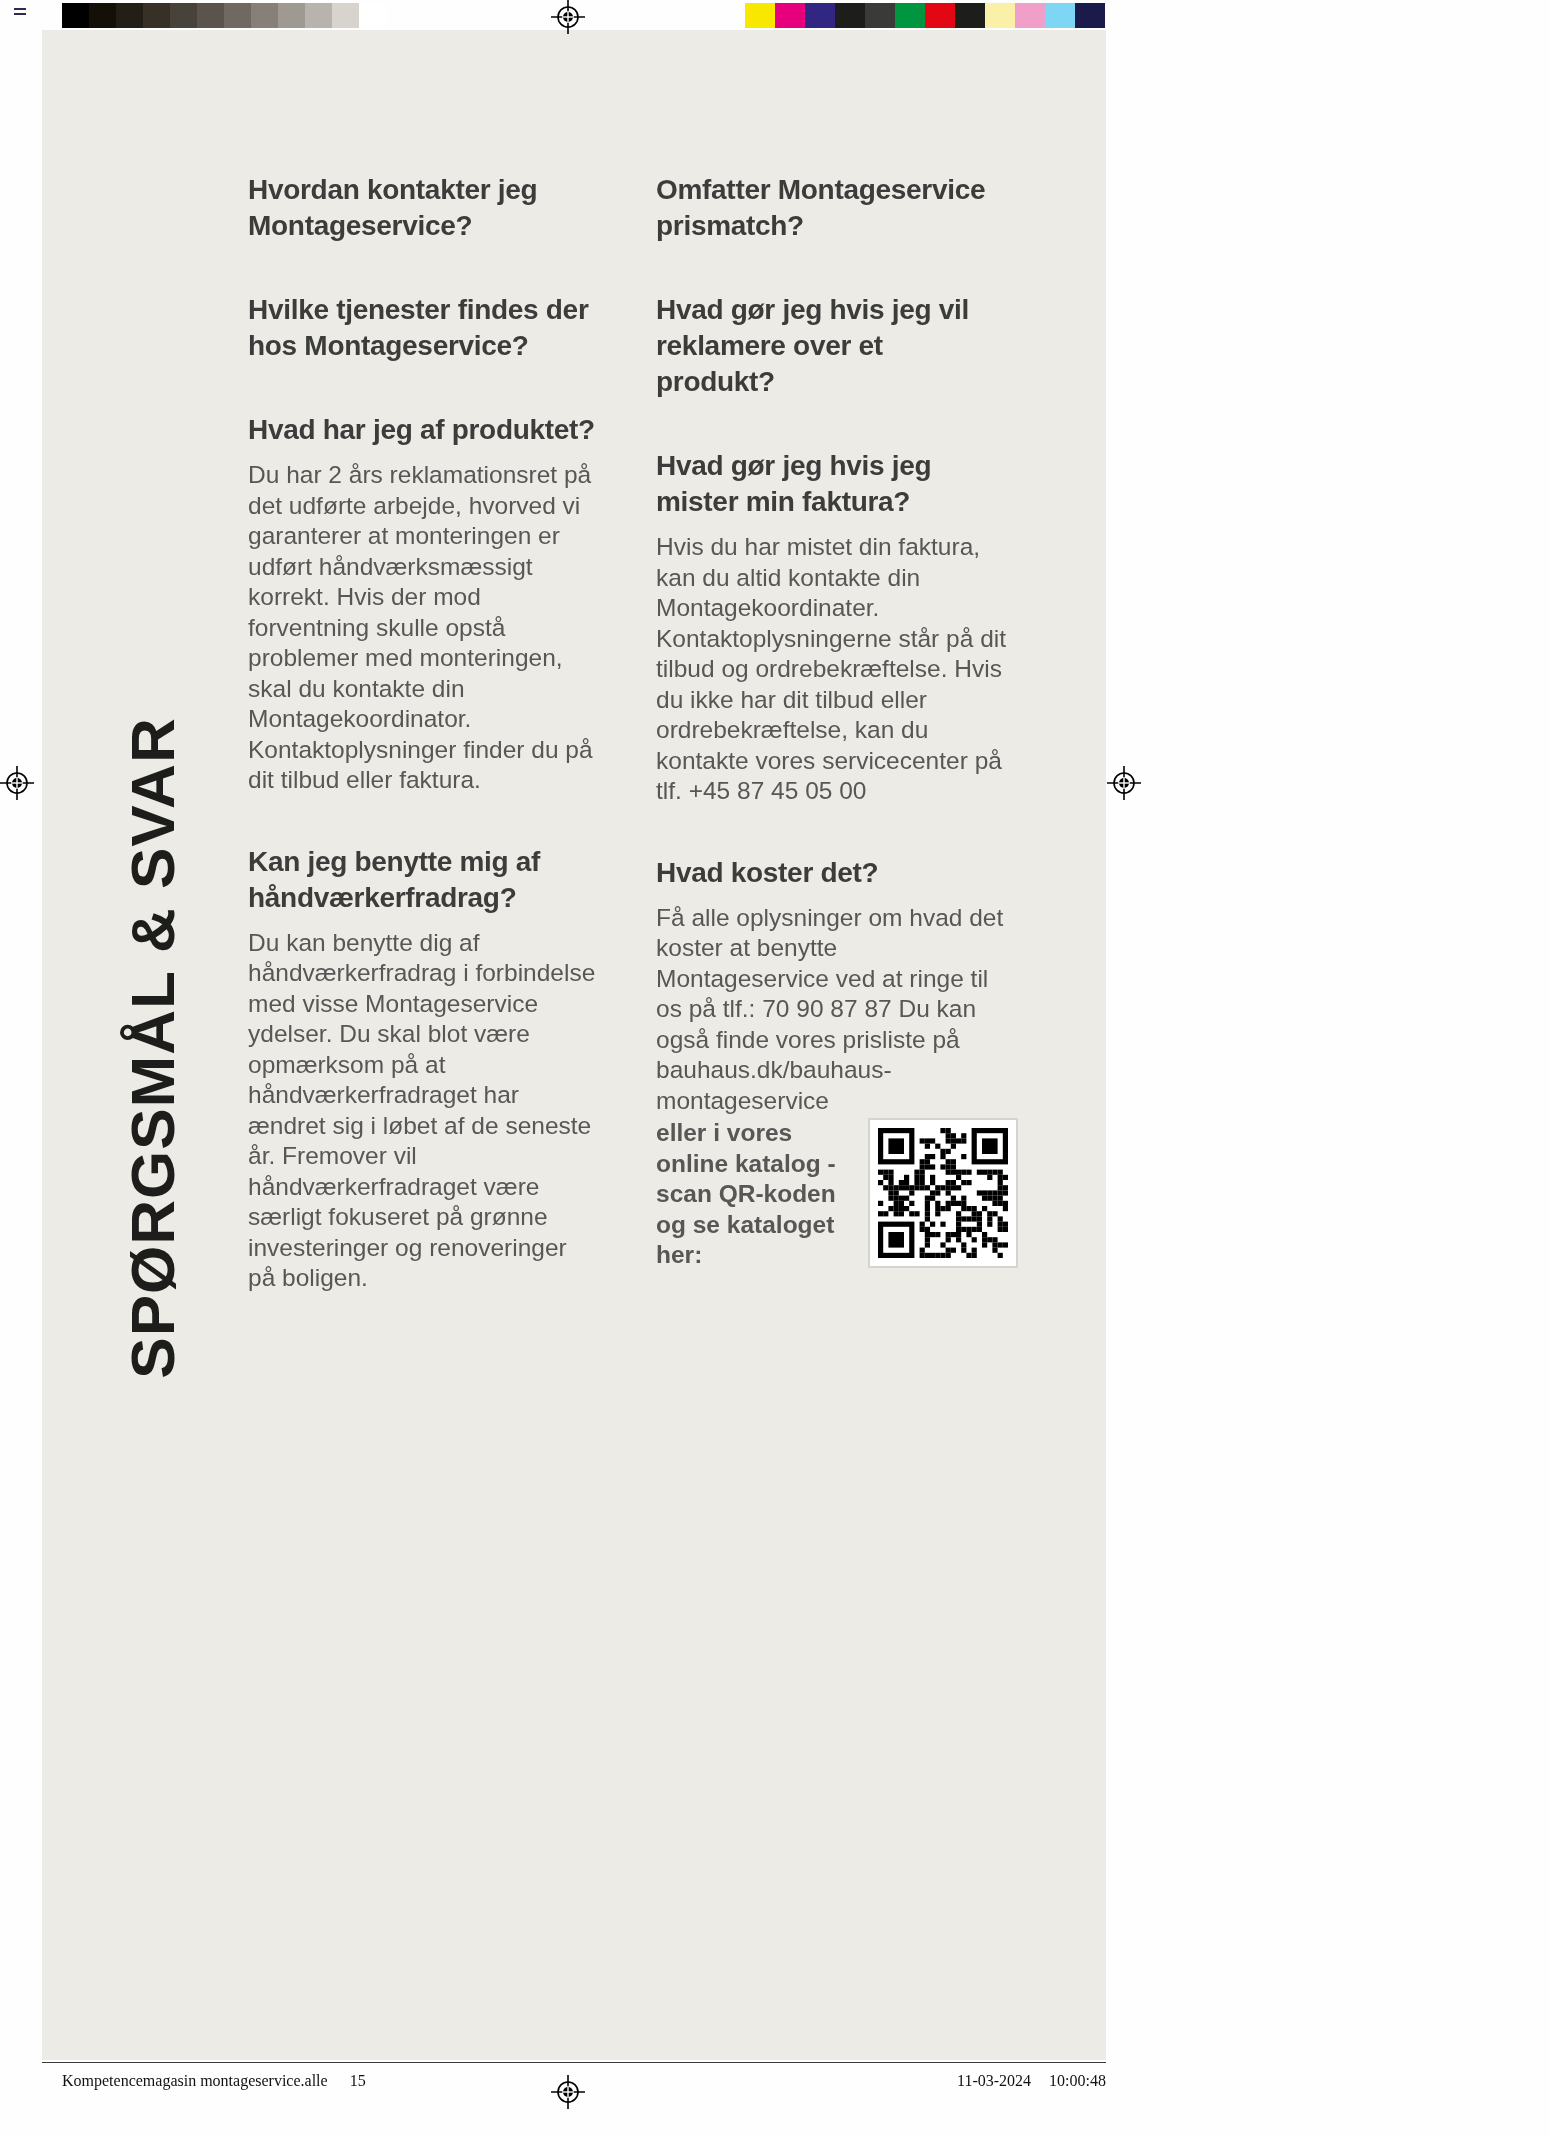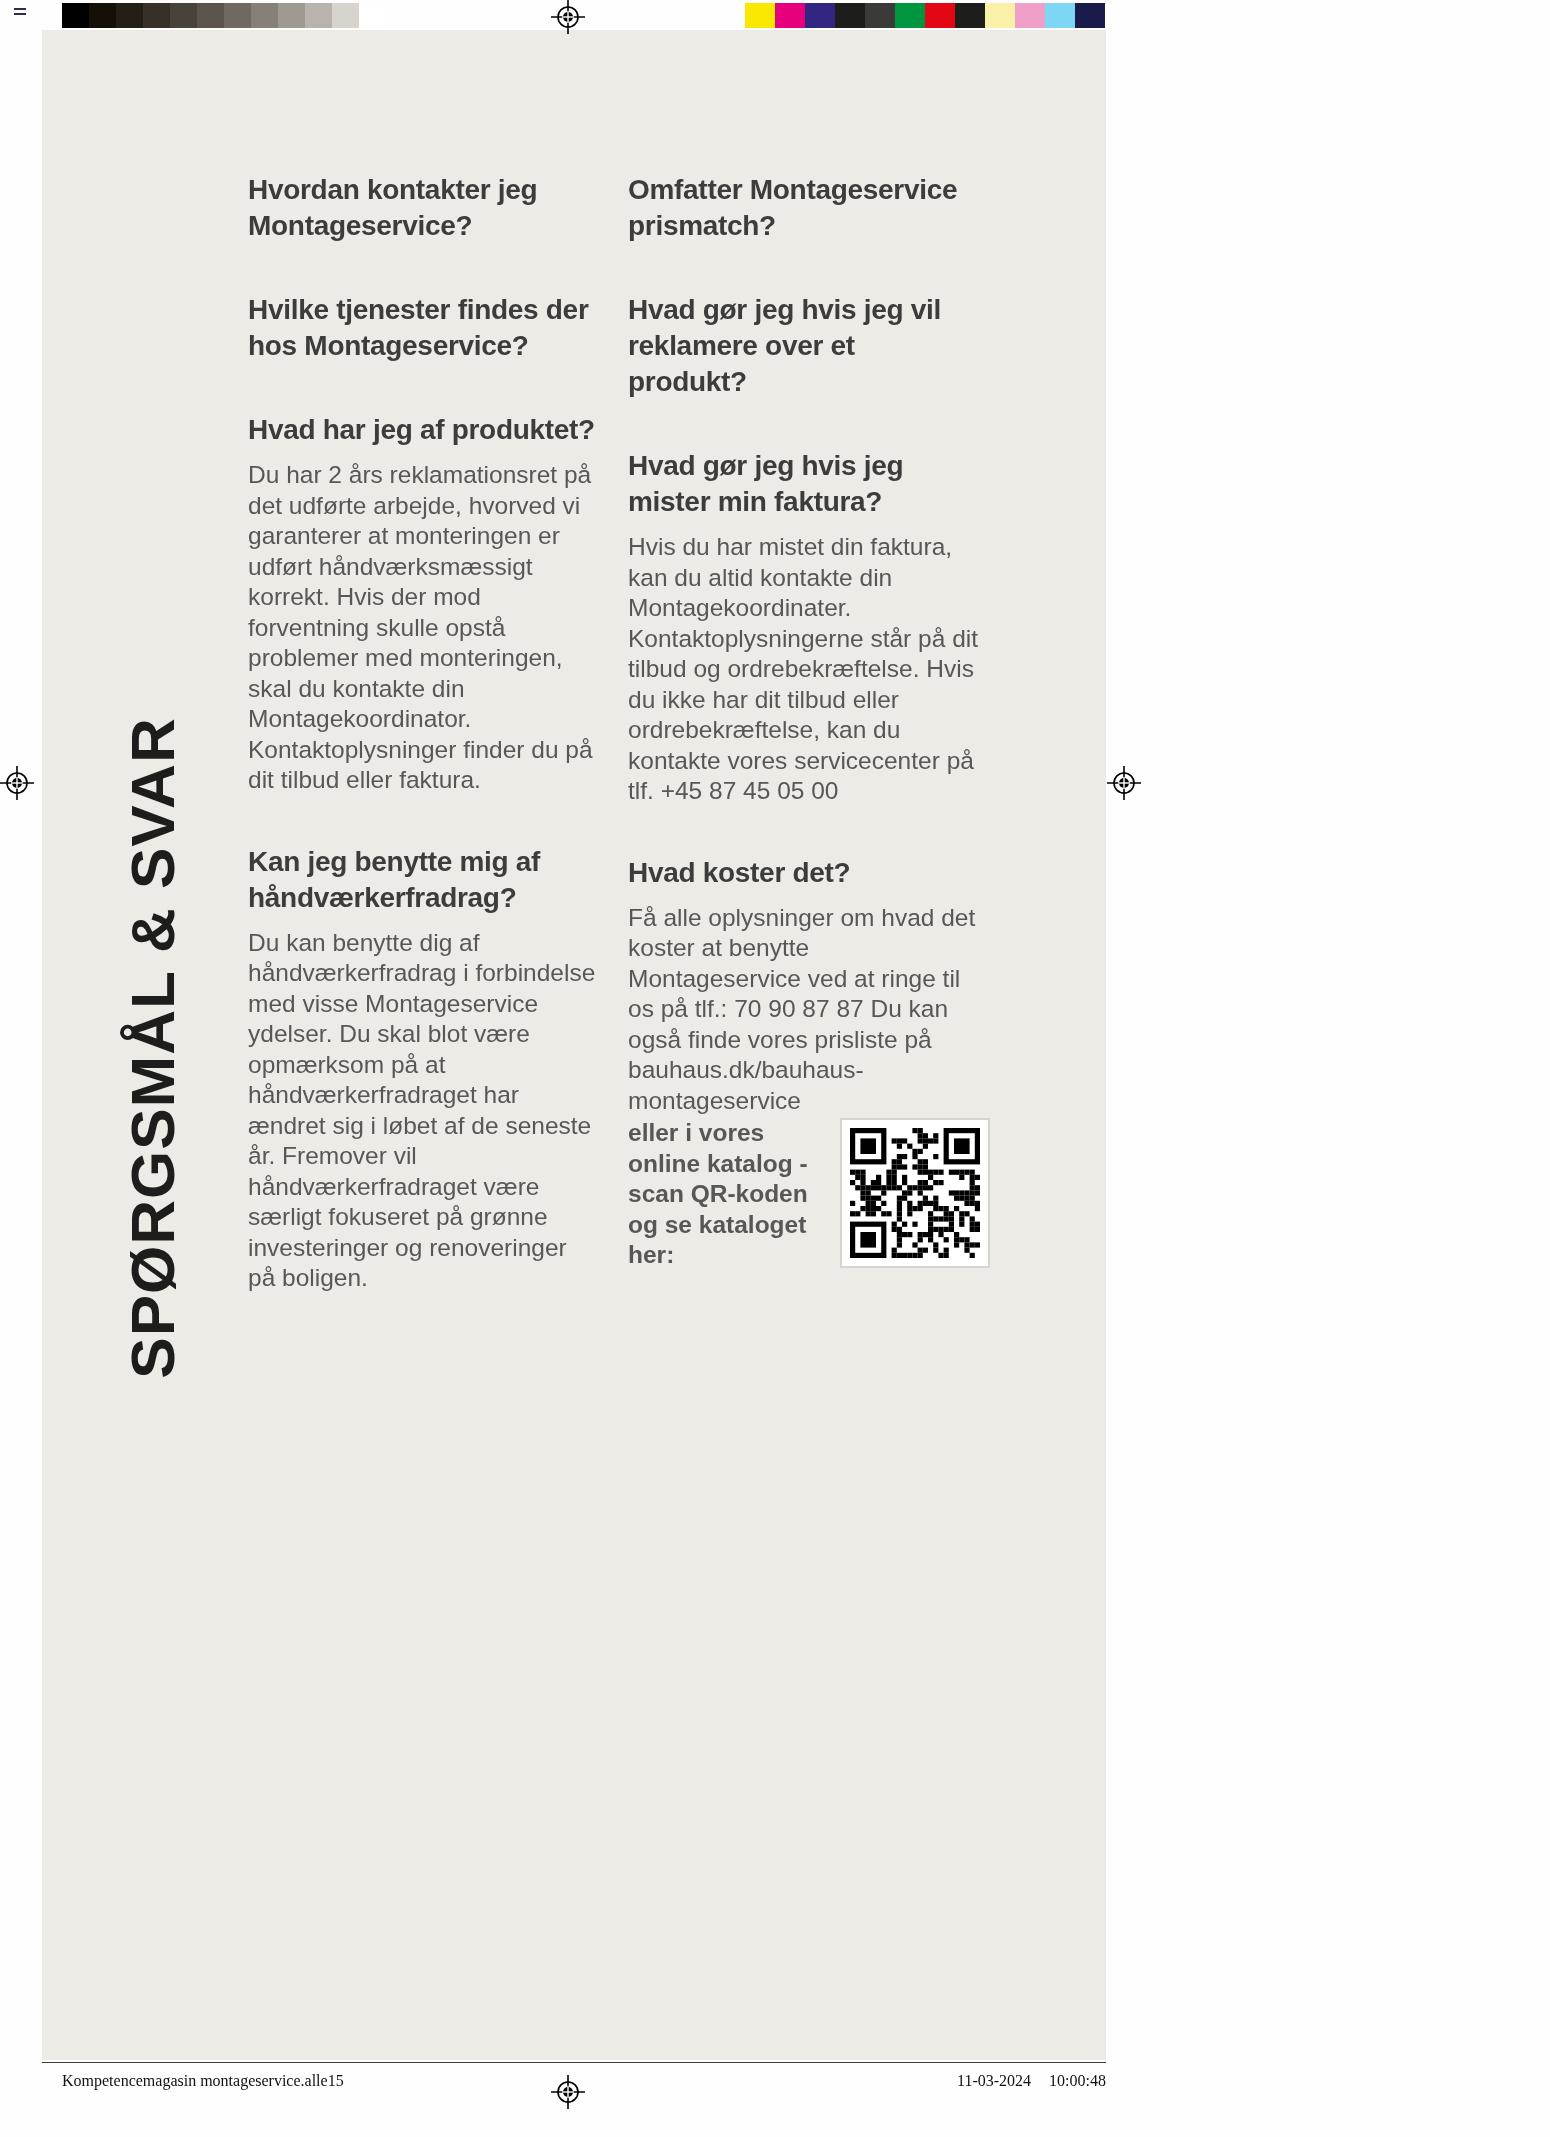--- a/index.html
+++ b/index.html
@@ -40,21 +40,21 @@
     position:absolute; left:152px; top:1048px;
     transform: translate(-50%,-50%) rotate(-90deg);
     transform-origin:center;
     font-size:62px; font-weight:bold; letter-spacing:1px;
     color:#1d1d1b; white-space:nowrap;
   }
 
   
   .col { position:absolute; top:172px; width:352px; }
   .col1 { left:248px; }
-  .col2 { left:628px; }
+  .col2 { left:656px; }
   .qa { margin-bottom:48px; }
   .qa h2 {
     font-size:28px; line-height:36px; color:#3c3c3b;
     margin-bottom:12px; letter-spacing:-0.3px;
   }
   .qa p {
     font-size:24.5px; line-height:30.5px; color:#575756;
   }
 
   
@@ -73,21 +73,21 @@
     position:absolute; left:42px; top:2062px;
     width:1064px; height:1px; background:#3a3a3a;
   }
   .footer {
     position:absolute; left:42px; top:2072px; width:1064px;
     display:flex; justify-content:space-between;
     font-family:"Liberation Serif", serif;
     font-size:16px; color:#111;
   }
   .footer-left { padding-left:20px; }
-  .footer-left .pageno { }
+  .footer-left .pageno { margin-left:22px; }
   .footer-right span + span { margin-left:18px; }
 </style>
 </head>
 <body>
 
 <div class="page-bg"></div>
 
 <div class="corner-mark">
     <i></i>
     <i></i>

